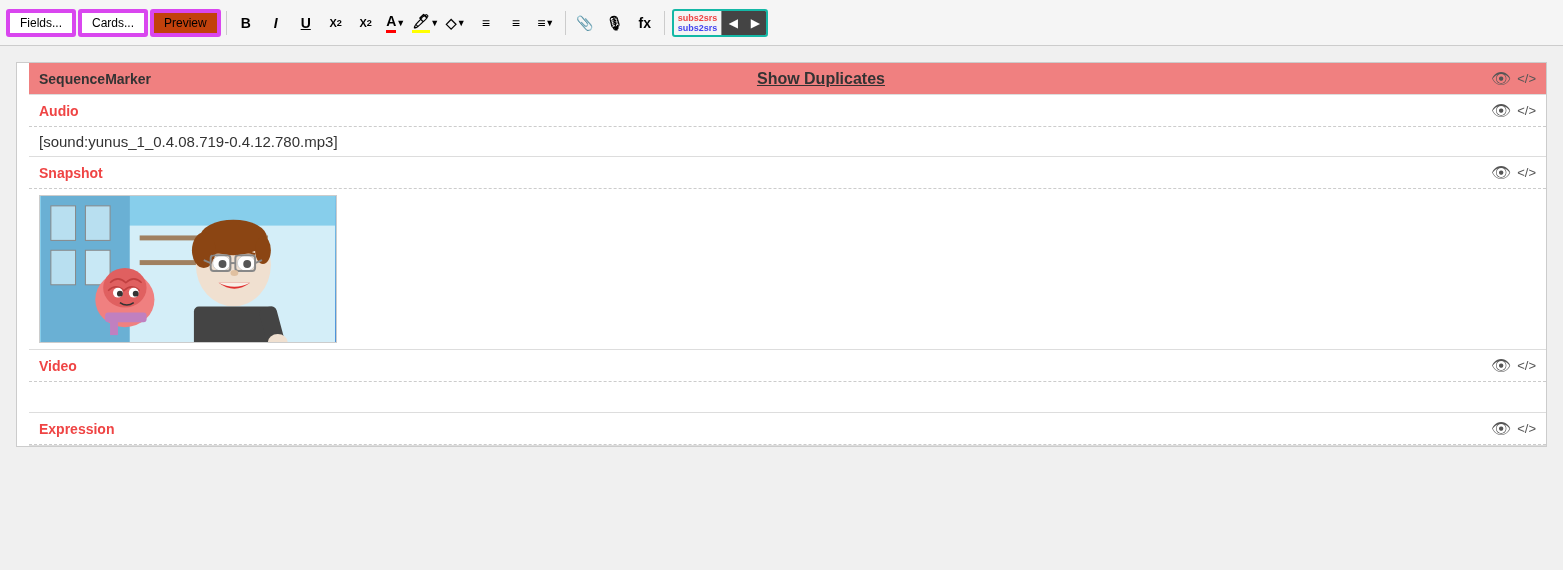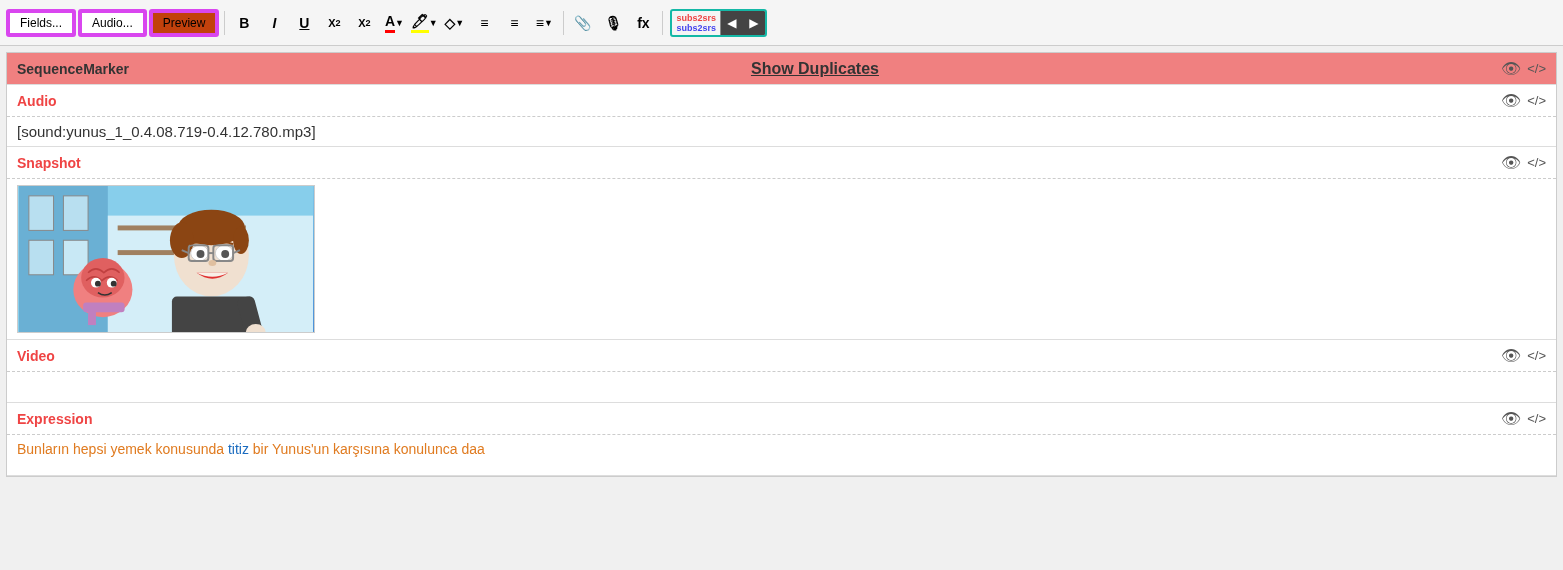--- a/index.html
+++ b/index.html
@@ -71,21 +71,22 @@
       color: #fff;
       font-size: 12px;
       cursor: pointer;
       border: none;
     }
 
     
     .fields-area {
       background: #fff;
       border: 1px solid #ccc;
-      margin: 6px;
+      margin: 16px;
+      padding-left: 12px;
     }
 
     
     .field-row {
       border-bottom: 1px solid #ddd;
     }
 
     .field-header {
       display: flex;
       align-items: center;
@@ -166,21 +167,21 @@
     .video-content {
       padding: 6px 10px;
       min-height: 30px;
     }
   </style>
 </head>
 <body>
 
 <div class="toolbar">
   <button class="toolbar-btn">Fields...</button>
-  <button class="toolbar-btn">Audio...</button>
+  <button class="toolbar-btn">Cards...</button>
   <button class="toolbar-btn active">Preview</button>
   <div class="toolbar-divider"></div>
   <button class="toolbar-icon-btn" style="font-weight:bold;">B</button>
   <button class="toolbar-icon-btn" style="font-style:italic;">I</button>
   <button class="toolbar-icon-btn" style="text-decoration:underline;">U</button>
   <button class="toolbar-icon-btn" style="font-size:11px;">X<sup>2</sup></button>
   <button class="toolbar-icon-btn" style="font-size:11px;">X<sub>2</sub></button>
   <button class="toolbar-icon-btn">
     <span style="border-bottom:3px solid red; padding-bottom:1px;">A</span>
     <span style="font-size:9px;">▼</span>
@@ -344,18 +345,15 @@
   </div>
 
   <div class="field-row">
     <div class="field-header">
       <div class="field-header-label">Expression</div>
       <div class="field-header-actions">
         <span class="field-action-icon">👁</span>
         <span class="field-action-icon" style="font-size:13px;">&lt;/&gt;</span>
       </div>
     </div>
-    <div class="expression-content">
-      <span class="expr-orange">Bunların hepsi yemek konusunda </span><span class="expr-blue">titiz</span><span class="expr-orange"> bir Yunus'un karşısına konulunca daa</span>
-    </div>
   </div>
 
 </div>
 
 </body></html>

